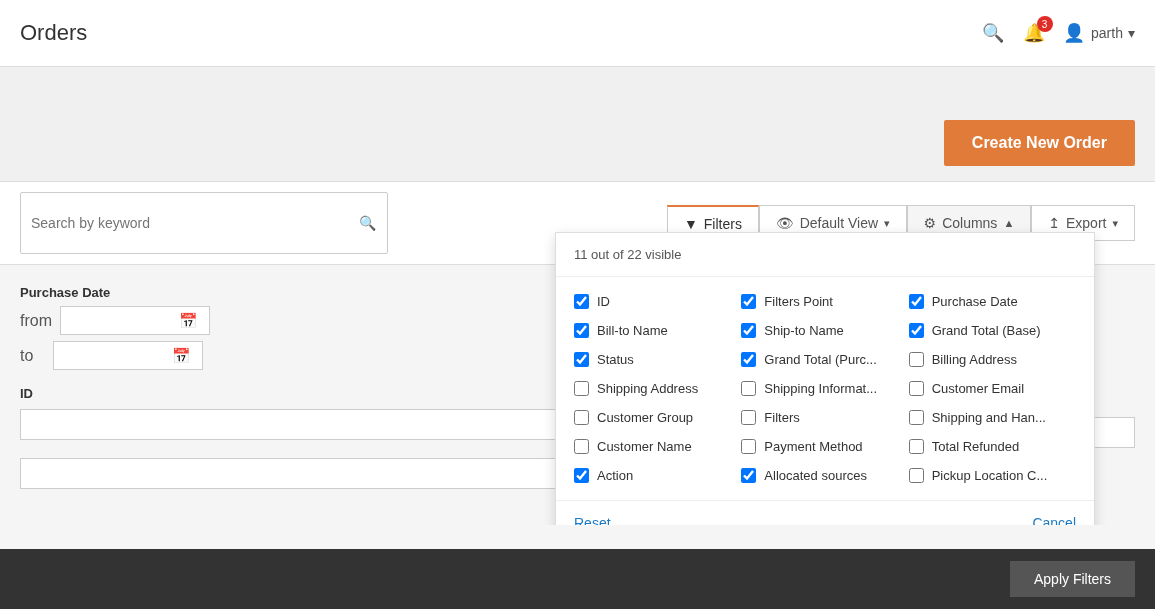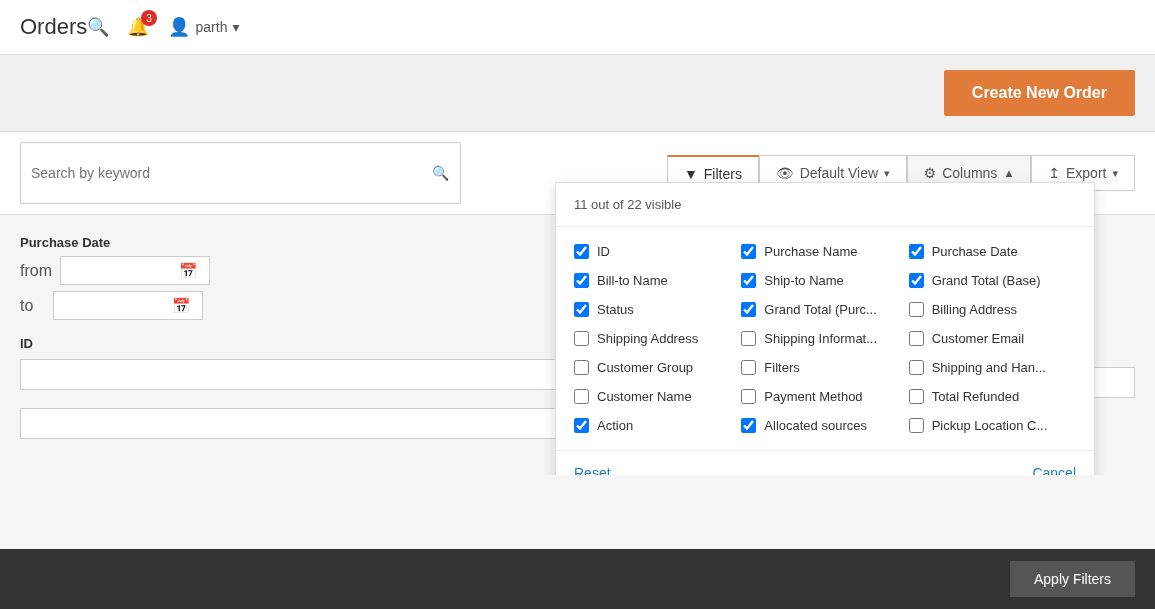--- a/index.html
+++ b/index.html
@@ -4,22 +4,23 @@
   <style>
     * { box-sizing: border-box; margin: 0; padding: 0; }
     body { font-family: Arial, sans-serif; font-size: 14px; background: #f5f5f5; color: #333; }
 
     
     .top-bar {
       background: #fff;
       border-bottom: 1px solid #ddd;
       display: flex;
       align-items: center;
+      justify-content: space-between;
       padding: 8px 20px;
-      height: 55px;
+      height: 67px;
     }
     .top-bar-title {
       font-size: 22px;
       font-weight: 300;
       color: #333;
     }
     .top-bar-right {
       display: flex;
       align-items: center;
       gap: 18px;
@@ -64,39 +65,40 @@
     }
     .create-btn {
       background: #e07b39;
       color: #fff;
       border: none;
       padding: 14px 28px;
       font-size: 16px;
       font-weight: bold;
       cursor: pointer;
       border-radius: 2px;
+      margin-top: 38px;
     }
 
     
     .filter-bar {
       background: #fff;
       padding: 10px 20px;
       display: flex;
       align-items: center;
       justify-content: space-between;
       border-bottom: 1px solid #ddd;
       position: relative;
     }
     .search-box {
       display: flex;
       align-items: center;
       border: 1px solid #ccc;
       border-radius: 2px;
       padding: 22px 10px;
-      width: 441px;
+      width: 368px;
       background: #fff;
     }
     .search-box input {
       border: none;
       outline: none;
       flex: 1;
       font-size: 14px;
       color: #999;
     }
     .search-box .search-icon { color: #999; }
@@ -298,21 +300,21 @@
   <div class="columns-dropdown">
     <div class="columns-dropdown-header">11 out of 22 visible</div>
     <div class="columns-grid">
 
       <div class="col-item">
         <input type="checkbox" id="col-id" checked="" style="">
         <label for="col-id">ID</label>
       </div>
       <div class="col-item">
         <input type="checkbox" id="col-purchase-point" checked="" style="">
-        <label for="col-purchase-point">Purchase Name</label>
+        <label for="col-purchase-point">Filters Point</label>
       </div>
       <div class="col-item">
         <input type="checkbox" id="col-purchase-date" checked="" style="">
         <label for="col-purchase-date">Purchase Date</label>
       </div>
 
       <div class="col-item">
         <input type="checkbox" id="col-bill-to-name" checked="" style="">
         <label for="col-bill-to-name">Bill-to Name</label>
       </div>

